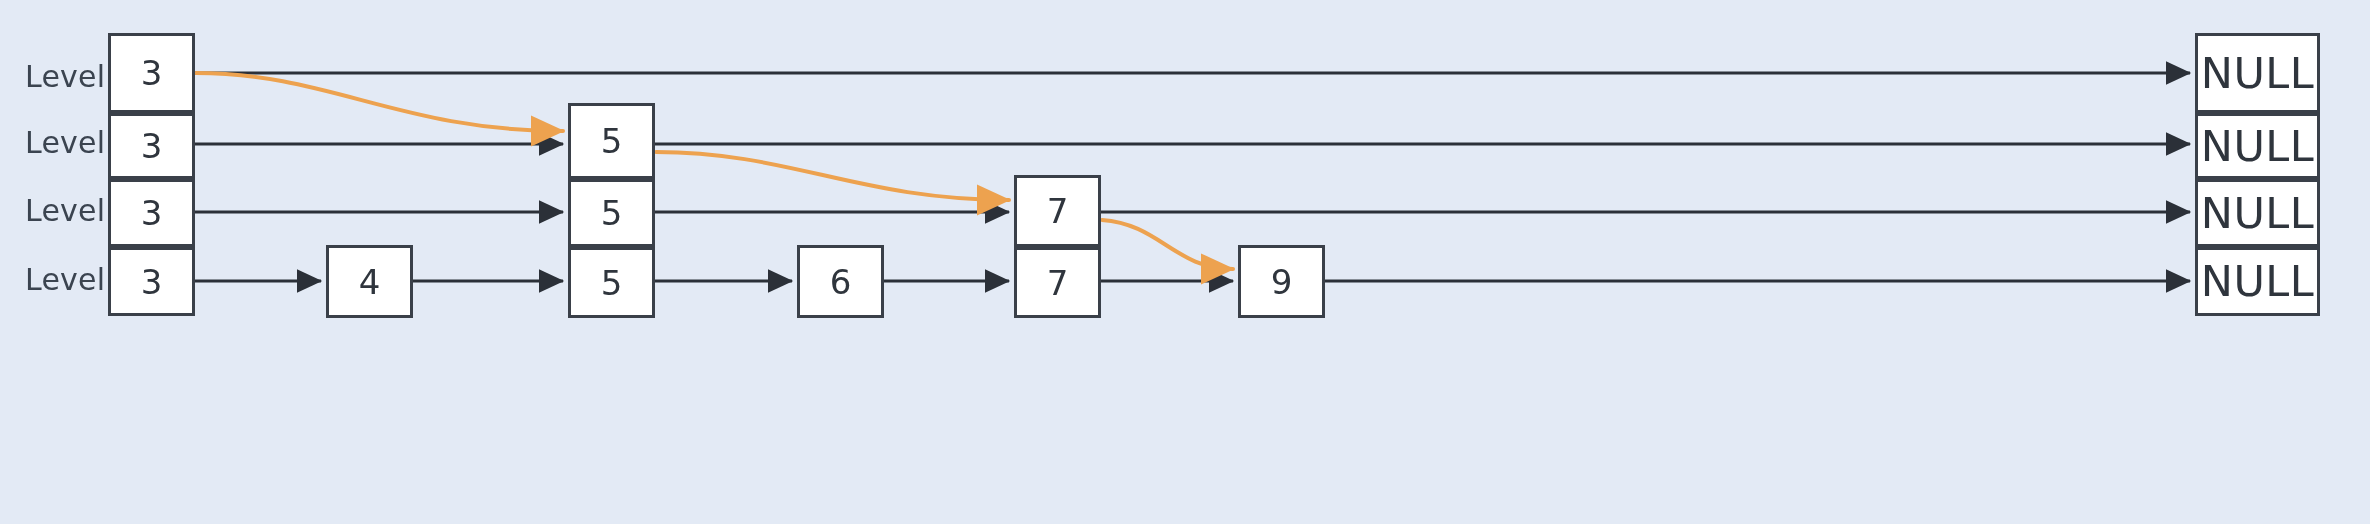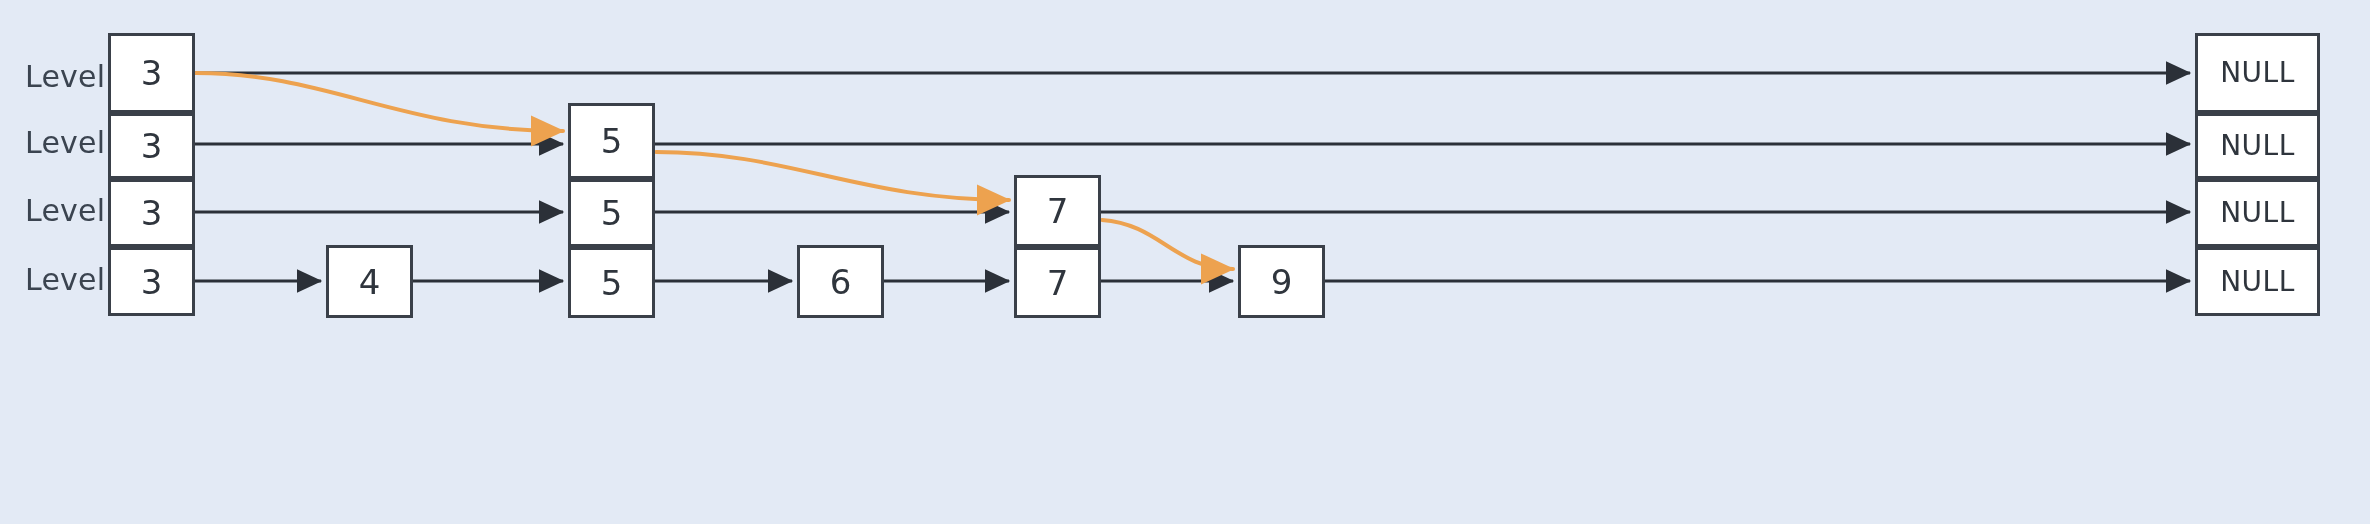--- a/index.html
+++ b/index.html
@@ -22,21 +22,21 @@
   .cell{
     position:absolute;
     box-sizing:border-box;
     background:#ffffff;
     border:3px solid #3a4049;
     display:flex;align-items:center;justify-content:center;
     color:#2f353d;
     font-size:34px;
     line-height:1;
   }
-  .cell.null-cell{font-size:28px;letter-spacing:.5px;}
+  .cell.null-cell{font-size:43px;letter-spacing:.5px;}
 </style>
 </head>
 <body style="background: rgb(227, 234, 245);">
 
 <div id="stage">
 
   <svg id="wires" viewBox="0 0 2370 524" width="2370" height="524" xmlns="http://www.w3.org/2000/svg">
     <defs>
       <marker id="ah-dark" markerWidth="9" markerHeight="9" refX="8" refY="4.5" orient="auto" markerUnits="strokeWidth">
         <path d="M0,0.6 L8.4,4.5 L0,8.4 z" fill="#2b3038"></path>

